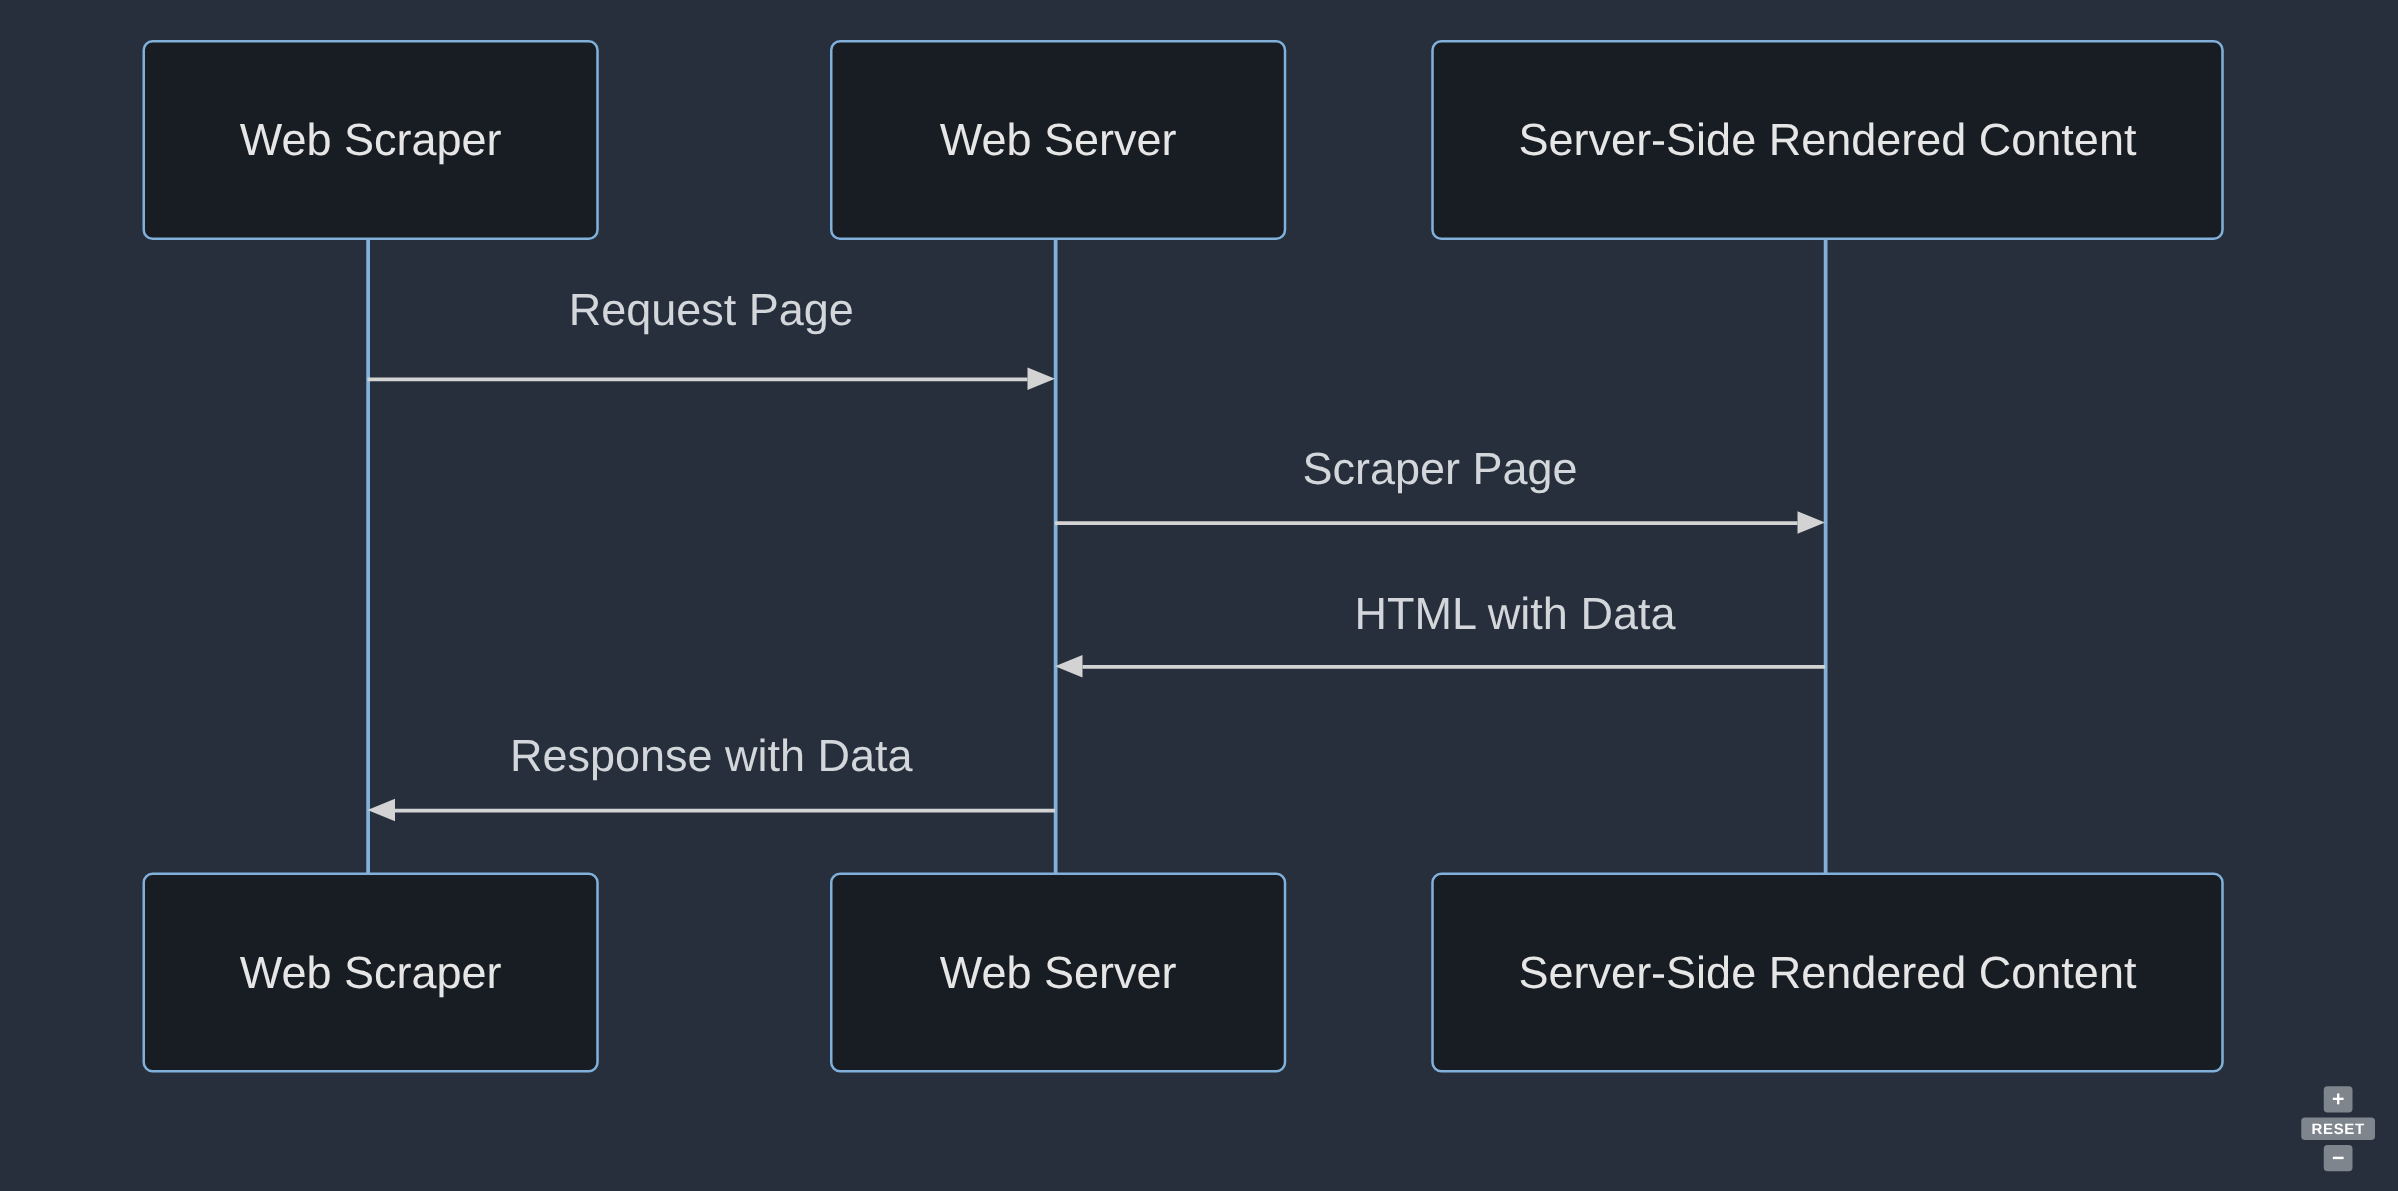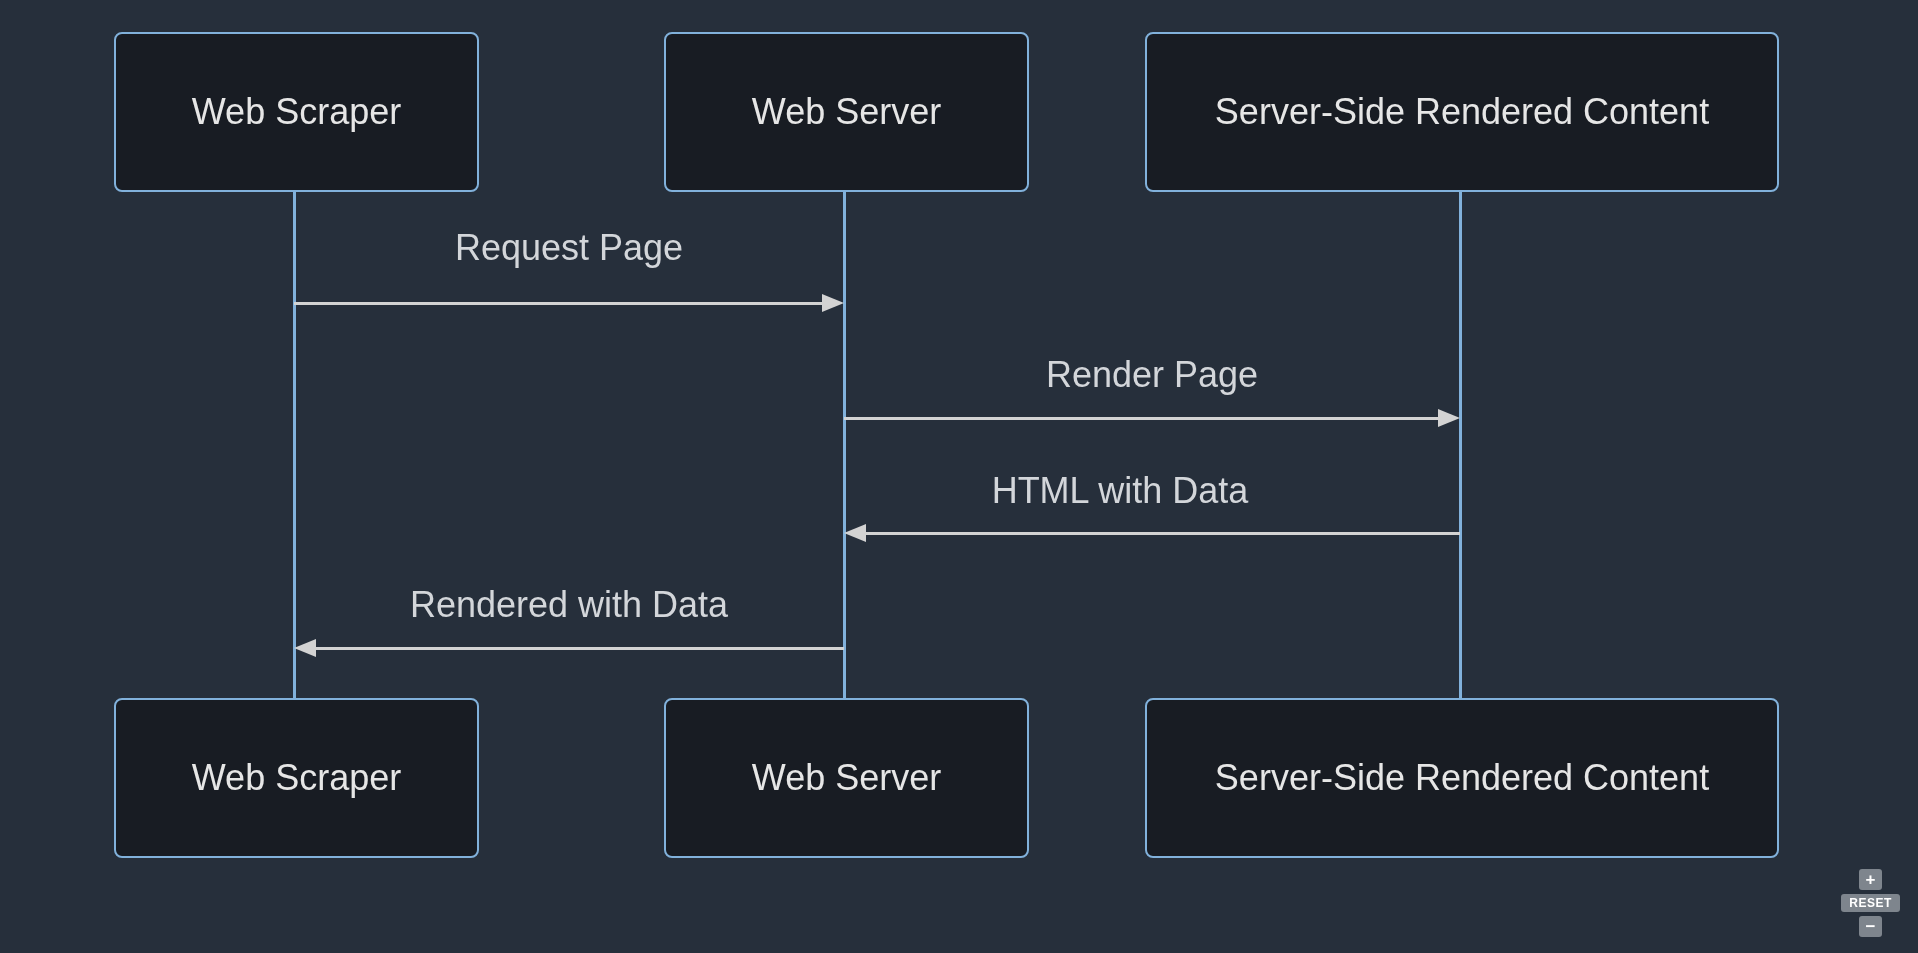--- a/index.html
+++ b/index.html
@@ -93,29 +93,29 @@
     <span>Web Server</span>
   </div>
   <div class="actor top" style="left:1145px;width:630px">
     <span>Server-Side Rendered Content</span>
   </div>
 
   <div class="msg-label" style="left:569px;top:226px">Request Page</div>
   <div class="msg-line" style="left:294px;top:302px;width:528px"></div>
   <div class="arrowhead right" style="left:822px;top:294px"></div>
 
-  <div class="msg-label" style="left:1152px;top:353px">Render Page</div>
+  <div class="msg-label" style="left:1152px;top:353px">Scraper Page</div>
   <div class="msg-line" style="left:844px;top:417px;width:594px"></div>
   <div class="arrowhead right" style="left:1438px;top:409px"></div>
 
-  <div class="msg-label" style="left:1120px;top:469px">HTML with Data</div>
+  <div class="msg-label" style="left:1212px;top:469px">HTML with Data</div>
   <div class="msg-line" style="left:866px;top:532px;width:594px"></div>
   <div class="arrowhead left" style="left:844px;top:524px"></div>
 
-  <div class="msg-label" style="left:569px;top:583px">Rendered with Data</div>
+  <div class="msg-label" style="left:569px;top:583px">Response with Data</div>
   <div class="msg-line" style="left:316px;top:647px;width:528px"></div>
   <div class="arrowhead left" style="left:294px;top:639px"></div>
 
   <div class="actor bottom" style="left:114px;width:361px">
     <span>Web Scraper</span>
   </div>
   <div class="actor bottom" style="left:664px;width:361px">
     <span>Web Server</span>
   </div>
   <div class="actor bottom" style="left:1145px;width:630px">

